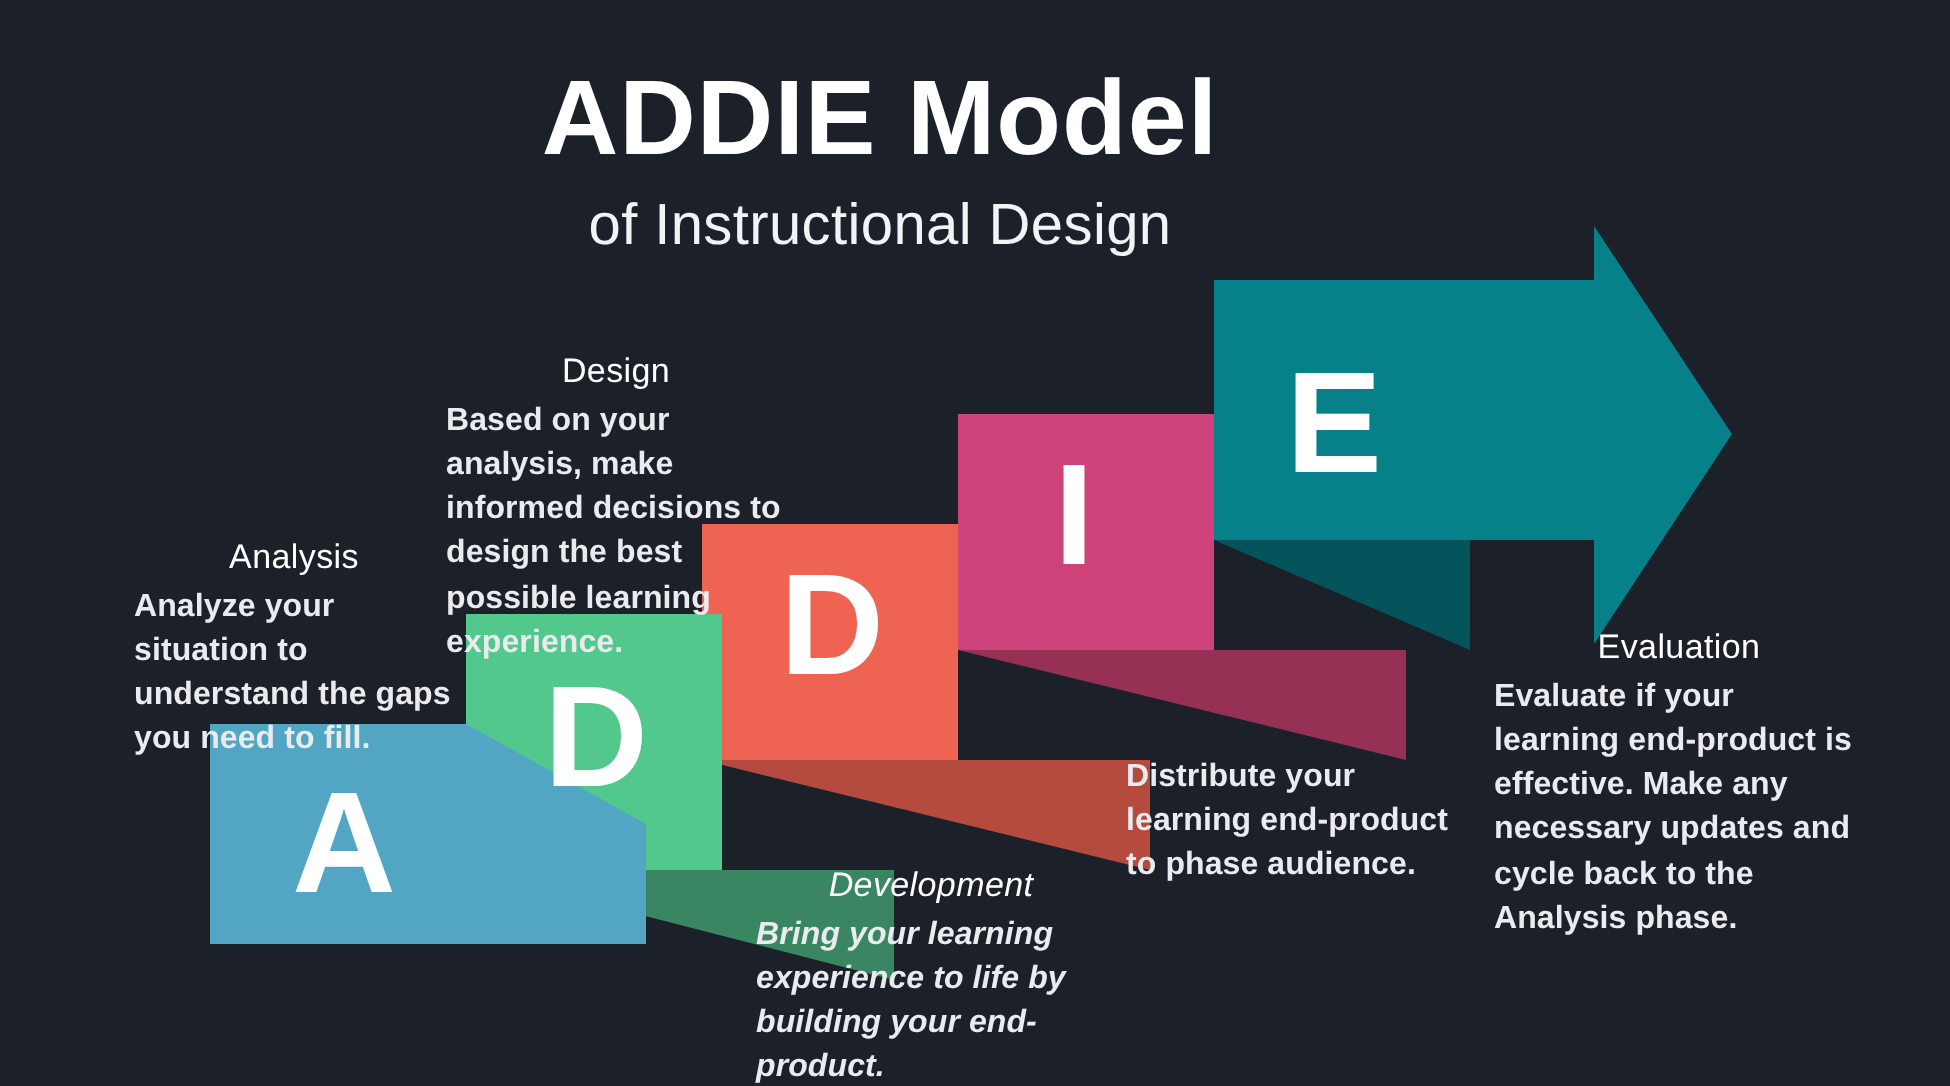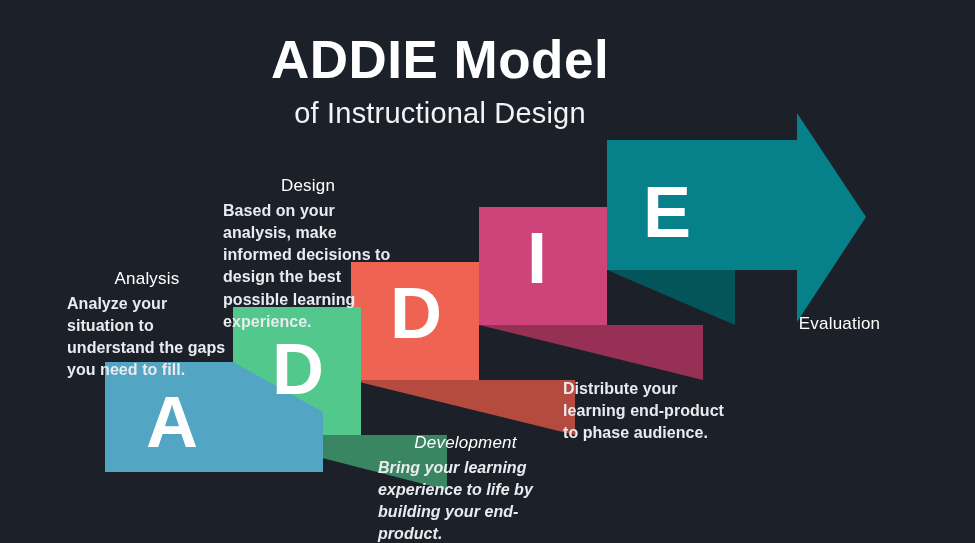--- a/index.html
+++ b/index.html
@@ -150,15 +150,16 @@
     <p class="caption-title">Development</p>
     <p class="caption-body">Bring your learning experience to life by building your end-product.</p>
   </div>
 
   <div class="caption" style="left:563px; top:378px; width:172px;">
     <p class="caption-body">Distribute your learning end-product to phase audience.</p>
   </div>
 
   <div class="caption" style="left:747px; top:313px; width:185px;">
     <p class="caption-title">Evaluation</p>
+    <p class="caption-body">Evaluate if your learning end-product is effective. Make any necessary updates and cycle back to the Analysis phase.</p>
   </div>
 
 </div>
 
 </body></html>

